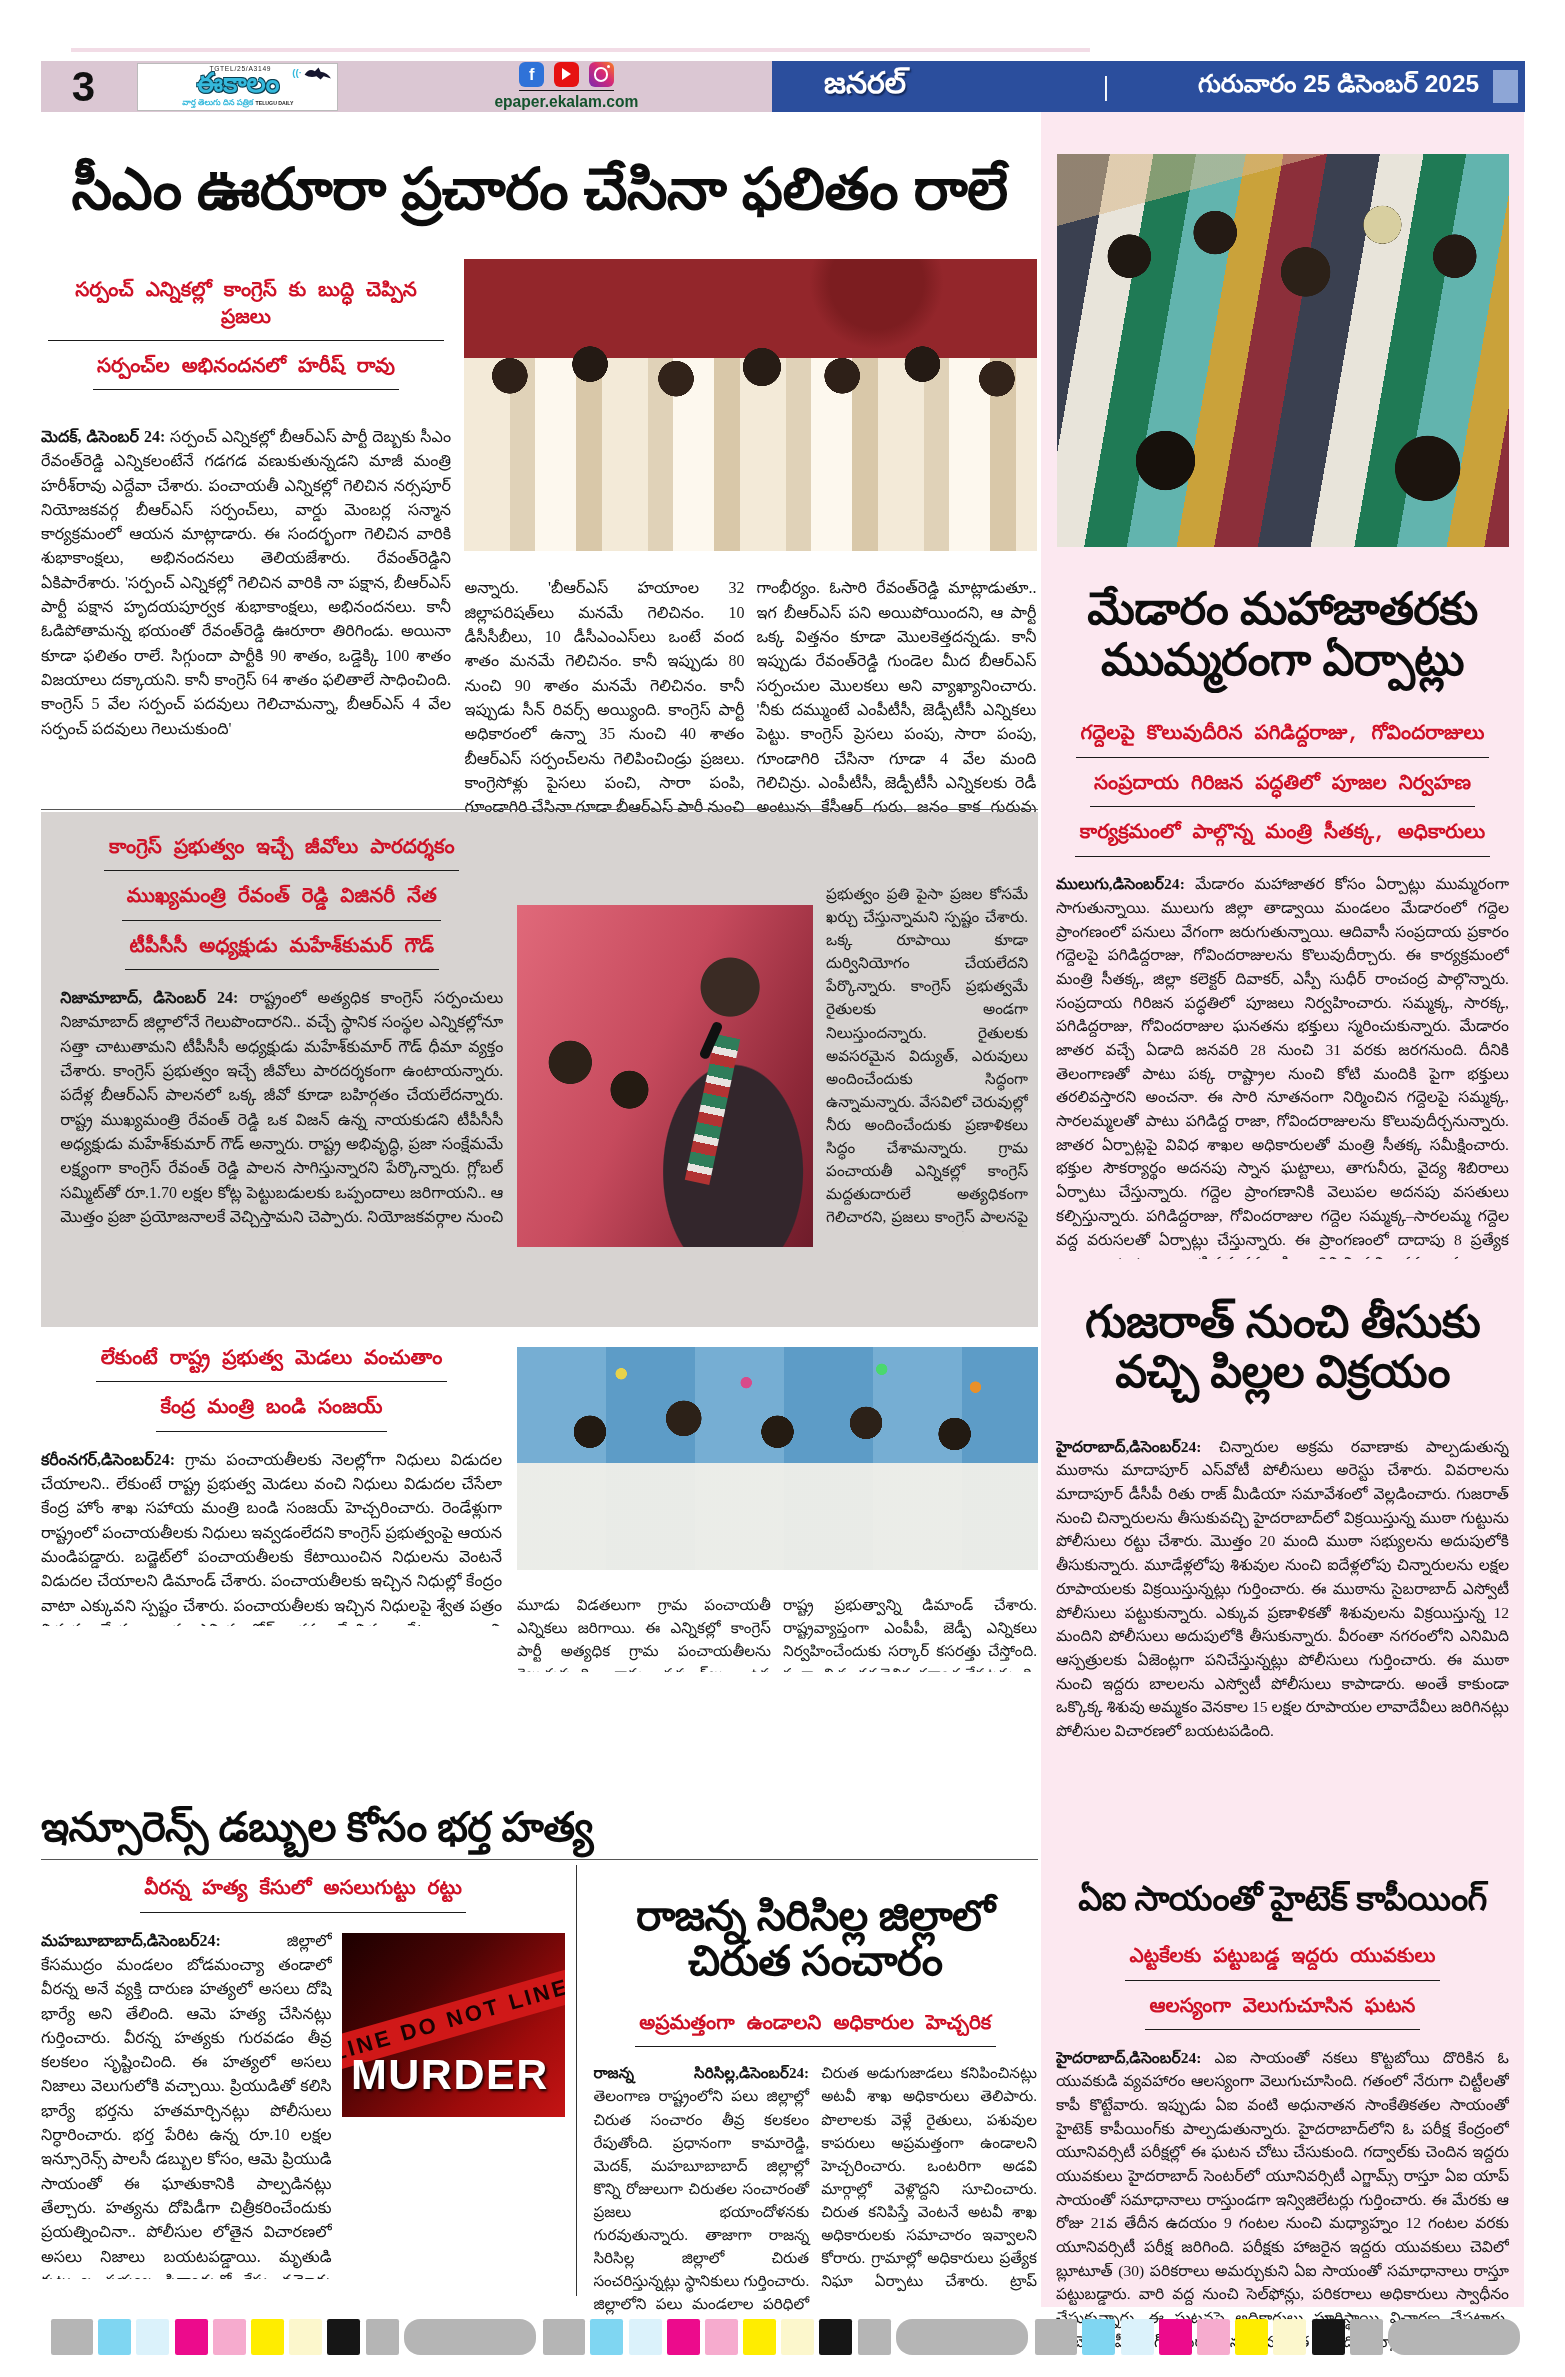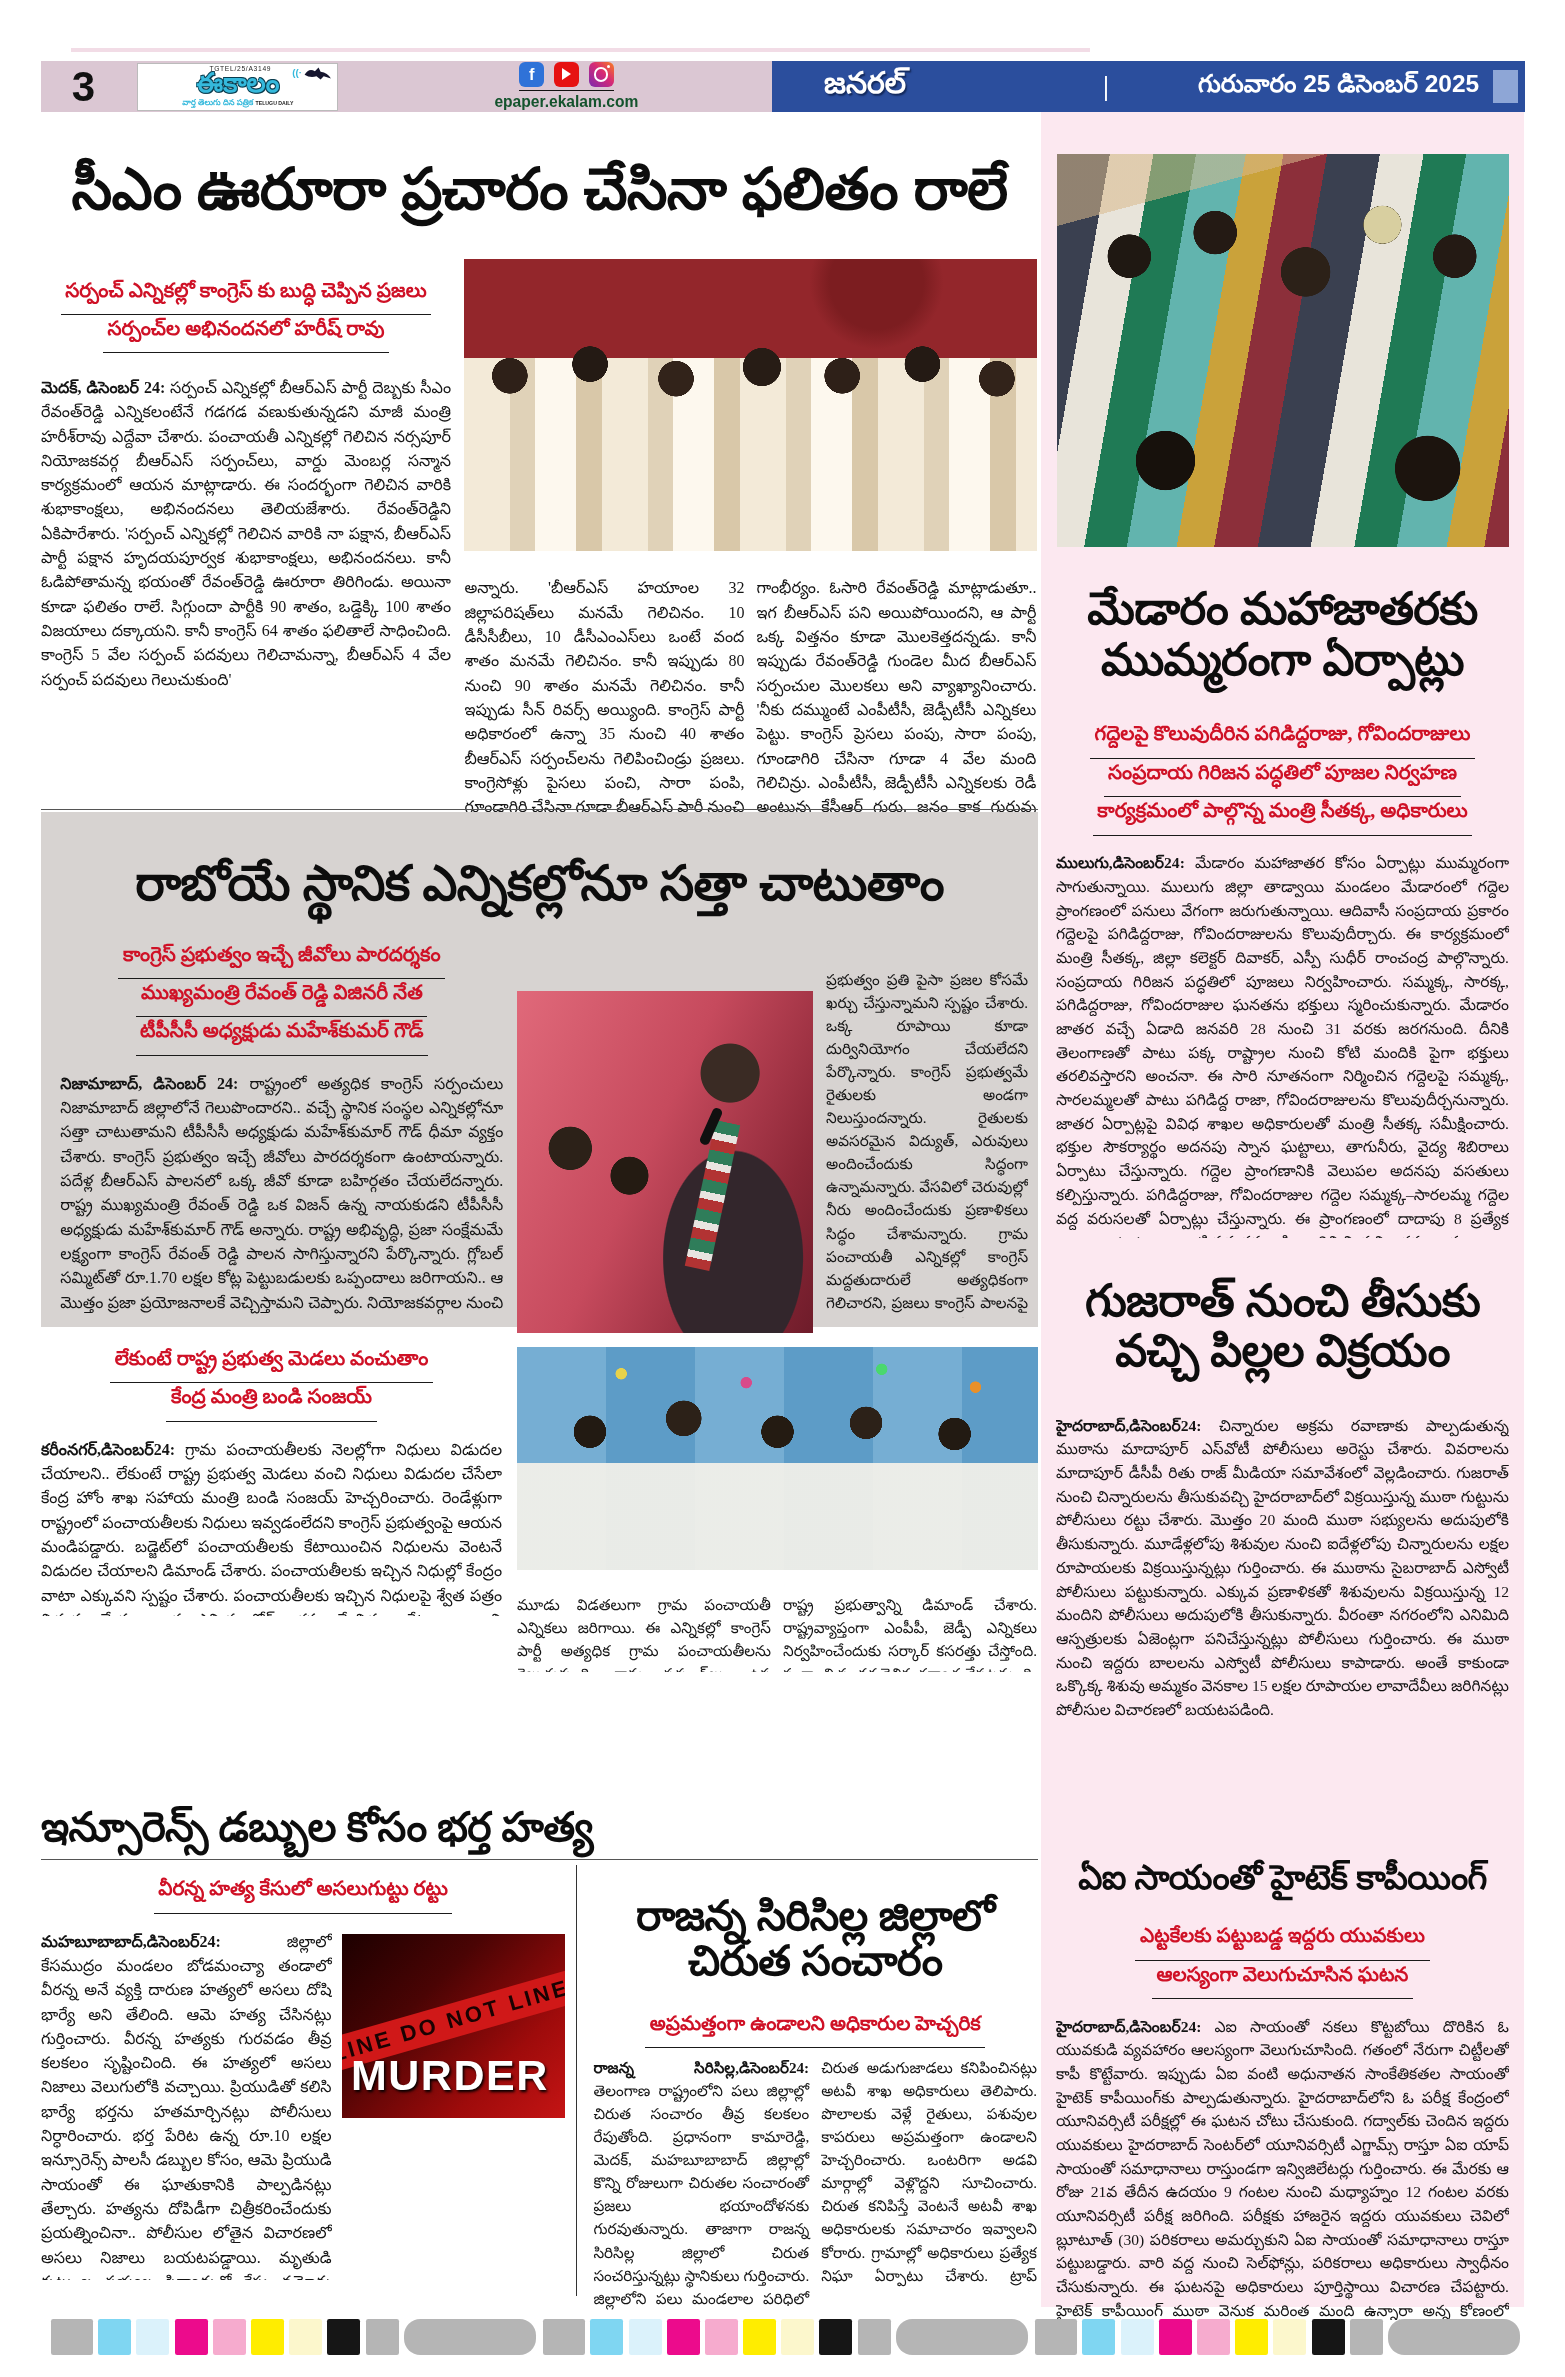--- a/index.html
+++ b/index.html
@@ -36,22 +36,22 @@
   .weburl{font-family:"Liberation Sans",sans-serif;font-weight:700;font-size:15.6px;color:#14532d;margin-top:2.2px;}
   .banner{margin-left:auto;background:#2b4e9d;height:51px;width:753px;display:flex;align-items:center;position:relative;}
   .section-label{font-family:"Liberation Sans",sans-serif;font-weight:900;font-size:30px;color:#fff;
                  margin-left:52px;text-shadow:1.5px 2.2px 1.5px #13295c;}
   .bansep{color:#fff;font-size:27px;font-weight:900;margin-left:197px;}
   .bandate{font-family:"Liberation Sans",sans-serif;font-weight:700;font-size:24.5px;color:#fff;margin-left:89px;}
   .corner-sq{position:absolute;right:7.4px;top:9px;width:25px;height:33px;background:#8ea6d6;}
   
   .headline{font-family:"Liberation Sans",sans-serif;font-weight:900;color:#0d0d0d;line-height:1.08;
             text-align:center;letter-spacing:-0.7px;}
-  .kicker{display:table;margin:0 auto 2px;font-family:Liberation Serif, serif;font-weight:700;
-          color:#cf1126;font-size:20px;text-align:left;padding:0 4.5px 7.4px;border-bottom:1.9px solid #1a1a1a;}
+  .kicker{display:table;margin:0 auto 14px;font-family:Liberation Mono, monospace;font-weight:700;
+          color:#cf1126;font-size:20px;text-align:center;padding:0 4.5px 7.4px;border-bottom:1.9px solid #1a1a1a;}
   .bodytxt{font-size:16px;line-height:1.52;text-align:justify;overflow:hidden;}
   .bodytxt b{font-family:"Liberation Serif",serif;}
   .hr{position:absolute;left:41px;width:997px;border-top:1.1px solid #555;}
   .photo{position:relative;overflow:hidden;background:#c9b9a5;}
   
   .a1{top:119px;left:41px;width:997px;height:688px;}
   .a1 .headline{font-size:58px;white-space:nowrap;}
   .a1-row{display:flex;gap:13.4px;margin-top:10.4px;}
   .a1-left{width:410px;flex:none;}
   .a1-kickers{padding:19.3px 7.4px 4.5px;}
@@ -220,21 +220,20 @@
           <p class="bodytxt">అన్నారు. 'బీఆర్ఎస్ హయాంల 32 జిల్లాపరిషత్‌లు మనమే గెలిచినం. 10 డీసీసీబీలు, 10 డీసీఎంఎస్‌లు ఒంటే వంద శాతం మనమే గెలిచినం. కానీ ఇప్పుడు 80 నుంచి 90 శాతం మనమే గెలిచినం. కానీ ఇప్పుడు సీన్ రివర్స్ అయ్యింది. కాంగ్రెస్ పార్టీ అధికారంలో ఉన్నా 35 నుంచి 40 శాతం బీఆర్ఎస్ సర్పంచ్‌లను గెలిపించిండ్రు ప్రజలు. కాంగ్రెసోళ్లు పైసలు పంచి, సారా పంపి, గూండాగిరి చేసినా గూడా బీఆర్ఎస్ పార్టీ నుంచి 4 వేల మంది గెలిచిన్రు. ఎంపీటీసీ, జెడ్పీటీసీ ఎన్నికలు వచ్చే వరకు సర్పంచ్‌ల గెలుపడం మామూలు విషయం కాదు. రేవంత్‌రెడ్డికి బీఆర్ఎస్ పార్టీ లేదు సర్పంచులకు పేరు ఎవరిదో... మాట్లడుతడా రేవంత్‌రెడ్డి..? పేరు వింటేనే వణుకు</p>
           <p class="bodytxt">గాంభీర్యం. ఓసారి రేవంత్‌రెడ్డి మాట్లాడుతూ.. ఇగ బీఆర్ఎస్ పని అయిపోయిందని, ఆ పార్టీ ఒక్క విత్తనం కూడా మొలకెత్తదన్నడు. కానీ ఇప్పుడు రేవంత్‌రెడ్డి గుండెల మీద బీఆర్ఎస్ సర్పంచుల మొలకలు అని వ్యాఖ్యానించారు. 'నీకు దమ్ముంటే ఎంపీటీసీ, జెడ్పీటీసీ ఎన్నికలు పెట్టు. కాంగ్రెస్ ప్రెసలు పంపు, సారా పంపు, గూండాగిరి చేసినా గూడా 4 వేల మంది గెలిచిన్రు. ఎంపీటీసీ, జెడ్పీటీసీ ఎన్నికలకు రెడీ అంటున్న కేసీఆర్ గురు. జనం కాక గురువు మీద ఓట్ల గుర్రీలపై ఎన్నికలు పెట్టాలంటే కాంగ్రెస్ పార్టీకి భయం పట్టుకుంది. ఎన్నికలు పెట్టాలంటే, కేసీఆర్ పేరు వింటేనే కాంగ్రెస్ పార్టీకి గడగడ వణుకుతున్నద' అని హరీశ్‌రావు ఎద్దేవా చేశారు.</p>
         </div>
       </div>
     </div>
   </section>
 
   <div class="hr" style="top:809px"></div>
 
   <section class="abs a2">
-    <h1 class="headline">రాబోయే స్థానిక ఎన్నికల్లోనూ సత్తా చాటుతాం</h1>
     <div class="a2-row">
       <div class="a2-left">
         <div class="kicker">కాంగ్రెస్ ప్రభుత్వం ఇచ్చే జీవోలు పారదర్శకం</div>
         <div class="kicker">ముఖ్యమంత్రి రేవంత్ రెడ్డి విజినరీ నేత</div>
         <div class="kicker">టీపీసీసీ అధ్యక్షుడు మహేశ్‌కుమర్ గౌడ్</div>
         <p class="bodytxt"><b>నిజామాబాద్, డిసెంబర్ 24:</b> <span>రాష్ట్రంలో అత్యధిక కాంగ్రెస్ సర్పంచులు నిజామాబాద్ జిల్లాలోనే గెలుపొందారని.. వచ్చే స్థానిక సంస్థల ఎన్నికల్లోనూ సత్తా చాటుతామని టీపీసీసీ అధ్యక్షుడు మహేశ్‌కుమార్ గౌడ్ ధీమా వ్యక్తం చేశారు. కాంగ్రెస్ ప్రభుత్వం ఇచ్చే జీవోలు పారదర్శకంగా ఉంటాయన్నారు. పదేళ్ల బీఆర్ఎస్ పాలనలో ఒక్క జీవో కూడా బహిర్గతం చేయలేదన్నారు. రాష్ట్ర ముఖ్యమంత్రి రేవంత్ రెడ్డి ఒక విజన్ ఉన్న నాయకుడని టీపీసీసీ అధ్యక్షుడు మహేశ్‌కుమార్ గౌడ్ అన్నారు. రాష్ట్ర అభివృద్ధి, ప్రజా సంక్షేమమే లక్ష్యంగా కాంగ్రెస్ రేవంత్ రెడ్డి పాలన సాగిస్తున్నారని పేర్కొన్నారు. గ్లోబల్ సమ్మిట్‌తో రూ.1.70 లక్షల కోట్ల పెట్టుబడులకు ఒప్పందాలు జరిగాయని.. ఆ మొత్తం ప్రజా ప్రయోజనాలకే వెచ్చిస్తామని చెప్పారు. నియోజకవర్గాల నుంచి విశాఖ దాకా ముందుకు సాగుతున్నామని పేర్కొన్నారు.</span></p>
       </div>
       <div class="photo ph3">
         <div class="garland"></div>
         <div class="mic"></div>

